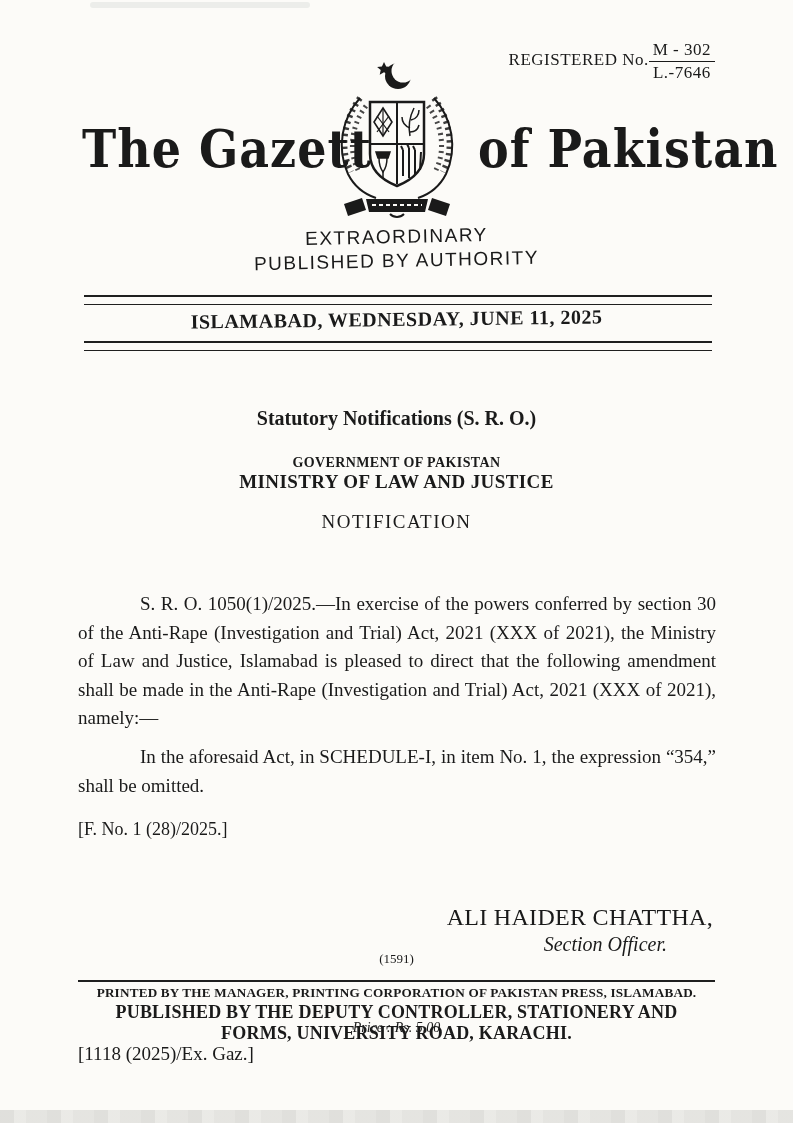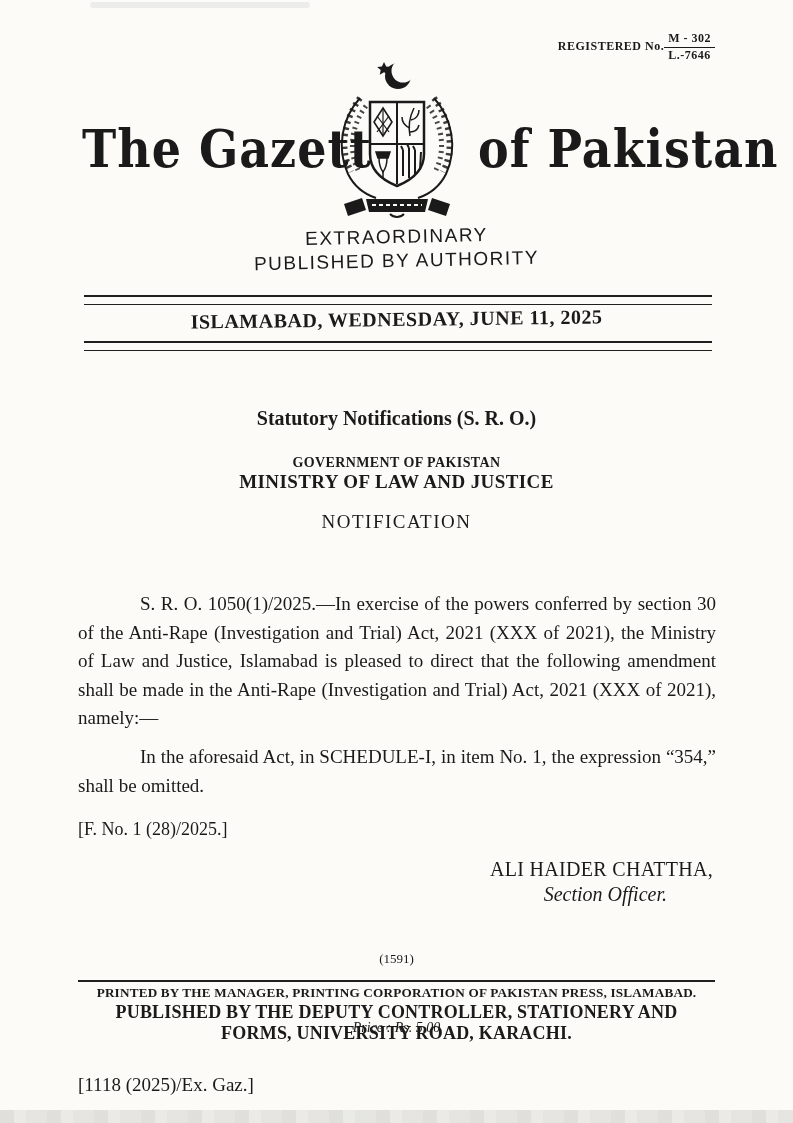--- a/index.html
+++ b/index.html
@@ -10,21 +10,21 @@
     margin:0 auto;
     background:#fcfbf8;
     overflow:hidden;
     font-family:"Liberation Serif", serif;
     color:#1a1a1a;
   }
   .abs{position:absolute;}
   .centered{left:78px;width:637px;text-align:center;}
 
   
-  .registered{top:32px;right:78px;font-size:12px;font-weight:bold;letter-spacing:.5px;white-space:nowrap;}
+  .registered{top:40px;right:78px;font-size:17px;font-weight:normal;letter-spacing:.5px;white-space:nowrap;}
   .registered .frac{display:inline-block;vertical-align:middle;text-align:center;line-height:1.15;}
   .registered .num{display:block;border-bottom:1.6px solid #1a1a1a;padding:0 4px 1px 4px;}
   .registered .den{display:block;padding-top:1px;}
 
   
   .masthead-left{top:122px;left:82px;font-family:"DejaVu Serif", serif;font-weight:900;font-size:46px;letter-spacing:1px;transform:scaleY(1.12);}
   .masthead-right{top:122px;left:478px;font-family:"DejaVu Serif", serif;font-weight:900;font-size:46px;letter-spacing:1px;transform:scaleY(1.12);}
   .emblem{top:56px;left:326px;width:142px;height:162px;}
 
   .subtitle1{top:226px;font-family:"Liberation Sans", sans-serif;font-size:19px;letter-spacing:1.5px;transform:rotate(-1.3deg);}
@@ -42,29 +42,29 @@
   .ministry{top:471px;font-size:19px;font-weight:bold;letter-spacing:.4px;}
   .notification{top:511px;font-size:19px;letter-spacing:1.5px;}
   .placedate{top:548px;font-size:19px;font-style:italic;}
 
   .bodytext{left:78px;width:638px;font-size:19px;line-height:28.6px;text-align:justify;}
   .para1{top:590px;text-indent:62px;}
   .para2{top:743px;text-indent:62px;}
 
   .fileno{top:819px;left:78px;font-size:18px;}
   .sig{top:858px;right:80px;text-align:right;}
-  .sig-name{font-size:20px;letter-spacing:.3px;}
+  .sig-name{font-size:24px;letter-spacing:.3px;margin-top:46px;}
   .sig-title{font-size:20px;font-style:italic;margin-right:46px;margin-top:2px;}
 
   .pageno{top:951px;font-size:13px;}
   .foot-rule{top:980px;left:78px;width:637px;border-top:2.4px solid #1f1f1f;height:0;}
   .printer1{top:985px;font-size:13.2px;font-weight:bold;letter-spacing:.2px;}
   .printer2{top:1002px;font-size:18px;font-weight:bold;letter-spacing:.2px;text-align:center;}
   .price{top:1020px;font-size:14px;font-style:italic;}
-  .gazref{top:1074px;left:78px;font-size:19px;}
+  .gazref{top:1043px;left:78px;font-size:19px;}
 
   .bottom-noise{
     left:0;bottom:0;width:793px;height:13px;
     background:repeating-linear-gradient(90deg,#c9c9c5 0 14px,#dcdcd8 14px 26px,#d2d2ce 26px 47px);
     opacity:.55;
   }
   .top-smudge{left:90px;top:2px;width:220px;height:6px;background:#cfd4d2;opacity:.35;border-radius:3px;}
 </style>
 </head>
 <body>

